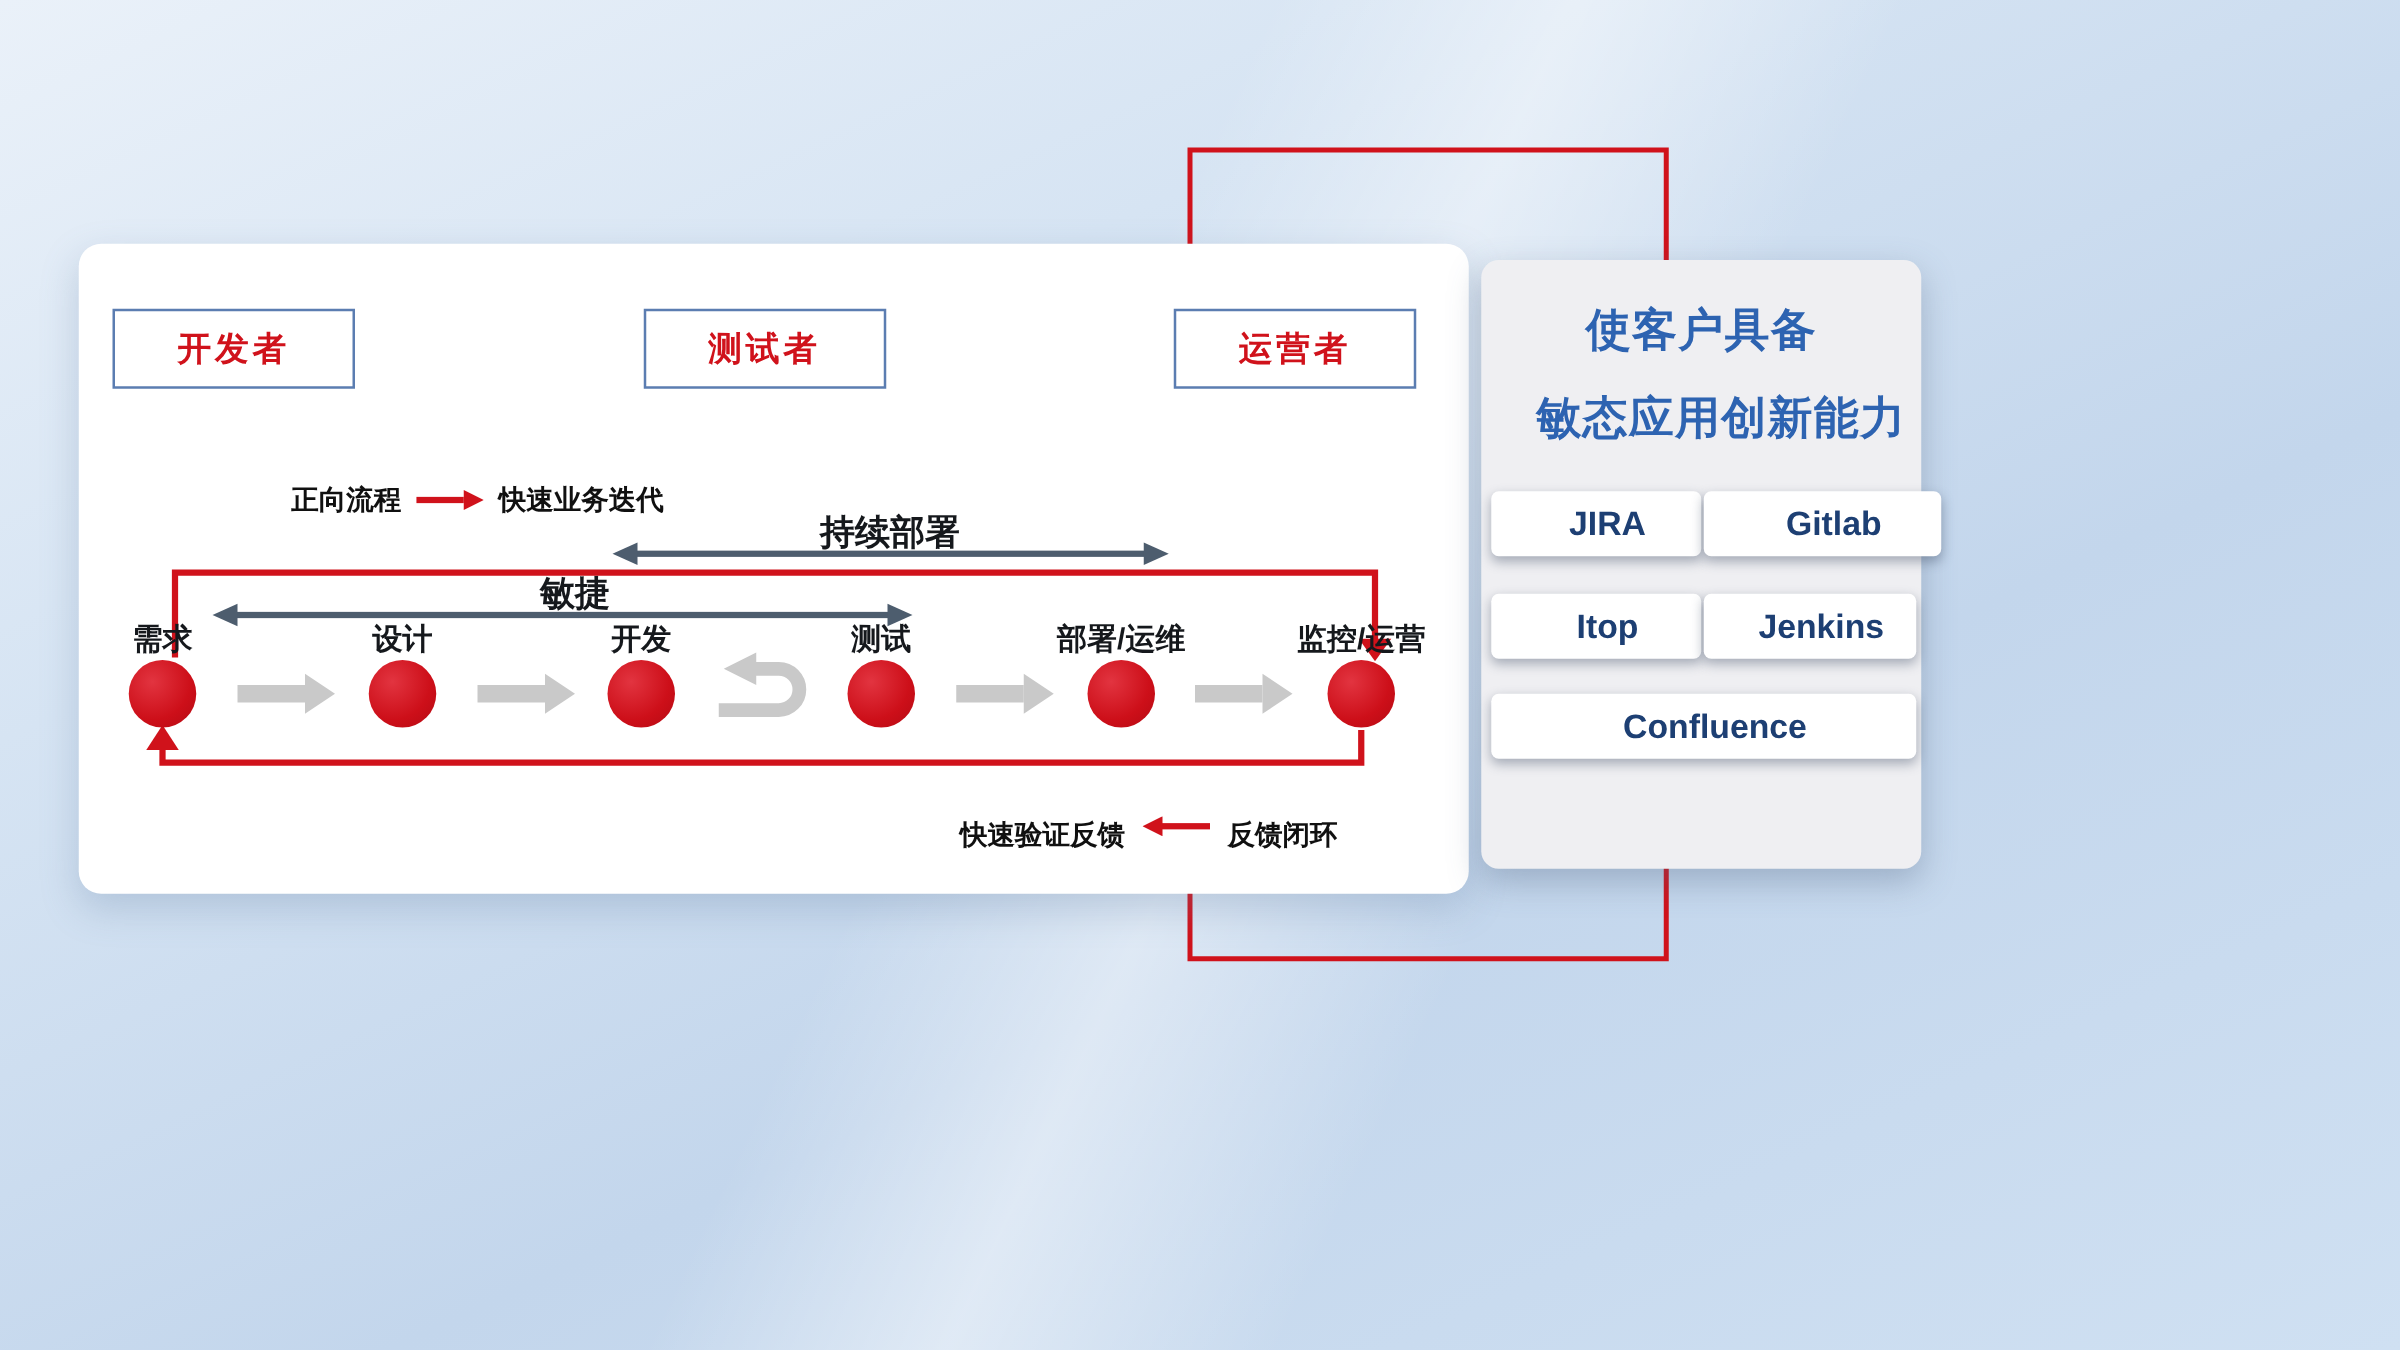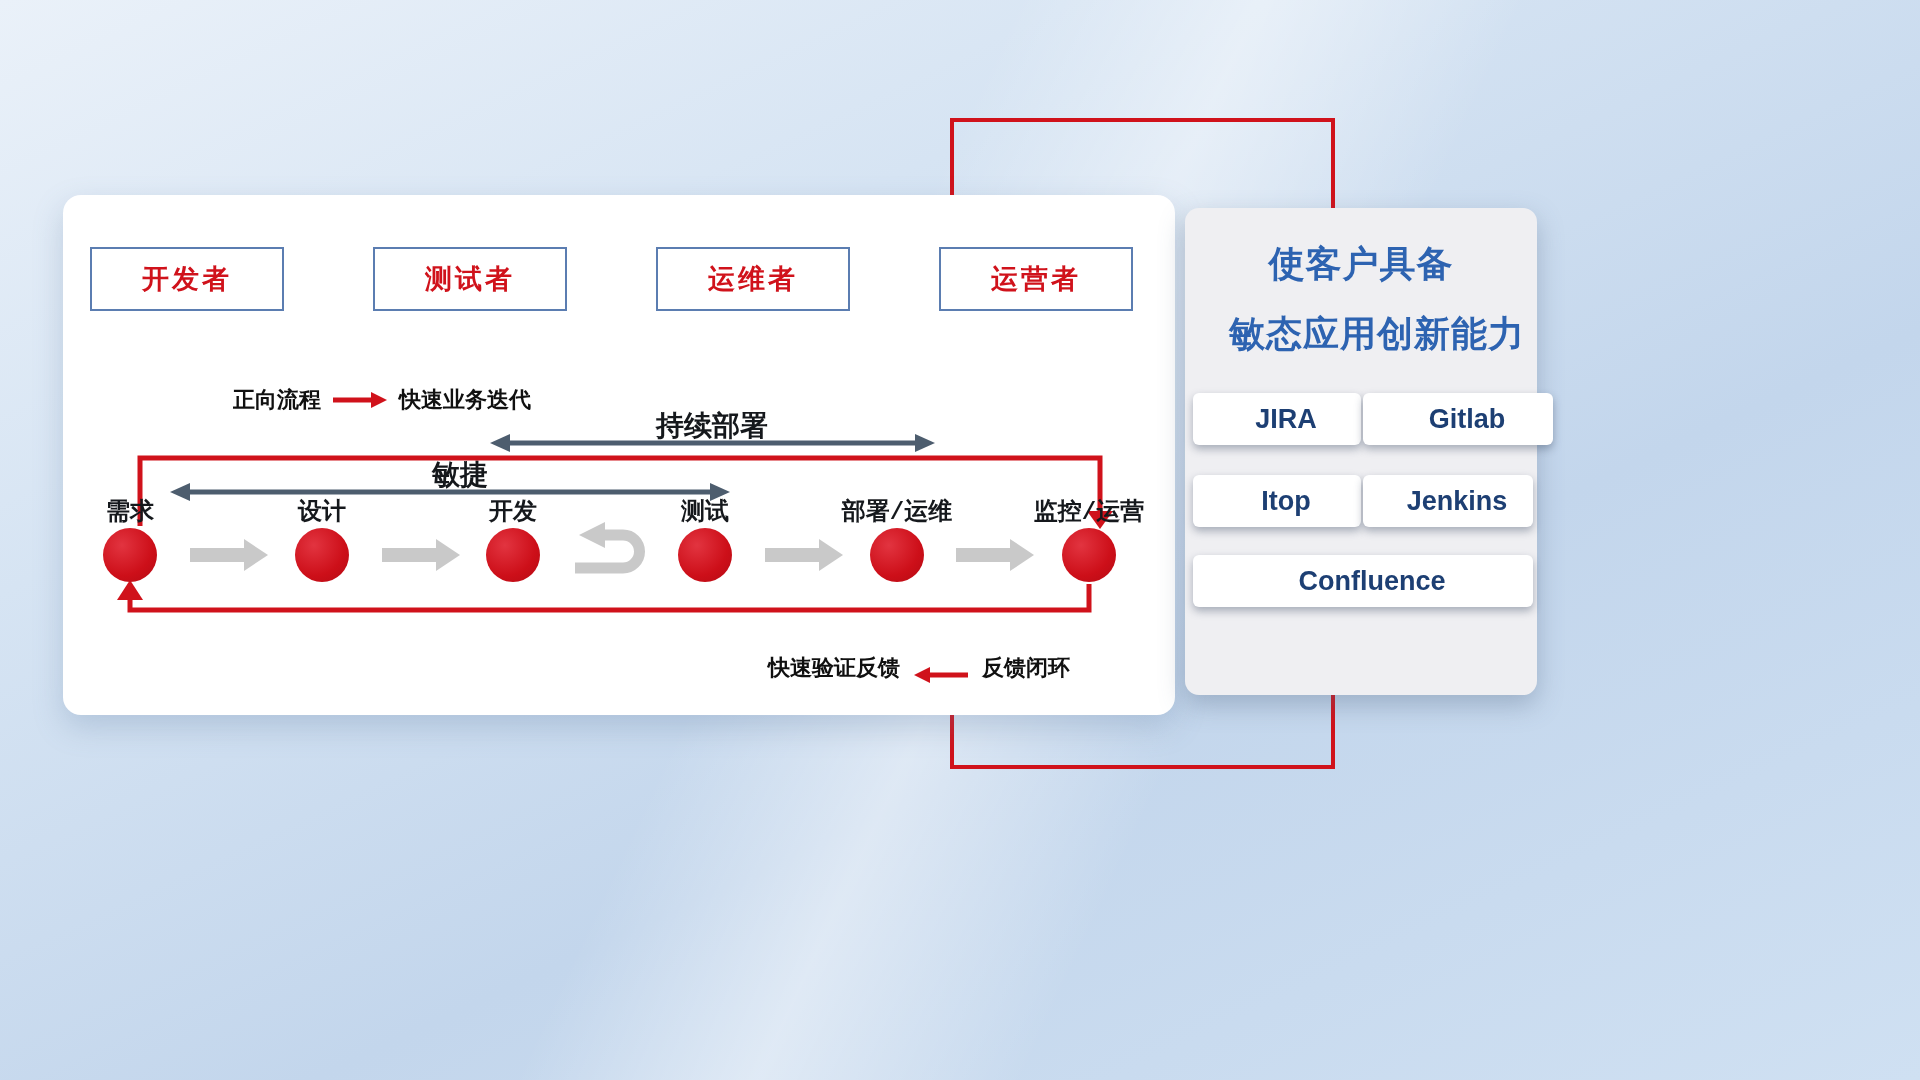--- a/index.html
+++ b/index.html
@@ -26,24 +26,24 @@
     color:#d0121b;font-size:27px;font-weight:bold;letter-spacing:3px;}
   .subtitle{position:absolute;left:45px;top:138px;width:1070px;white-space:nowrap;
     font-size:24px;font-weight:bold;color:#101010;letter-spacing:.5px;}
   .legend-forward{position:absolute;left:170px;top:190px;display:flex;align-items:center;gap:12px;
     font-size:22px;font-weight:bold;color:#101010;}
   .span-label{position:absolute;font-size:28px;font-weight:bold;color:#15181c;text-align:center;}
   .span-label.cd{left:569px;top:212px;width:160px;}
   .span-label.agile{left:337px;top:261px;width:120px;}
   .flow-svg{position:absolute;left:0;top:0;}
   .stage-label{position:absolute;top:300px;width:170px;text-align:center;
-    font-size:24px;font-weight:600;color:#15181c;font-family:Liberation Mono, monospace;}
+    font-size:24px;font-weight:600;color:#15181c;}
   .stage-circle{position:absolute;top:333px;width:54px;height:54px;border-radius:50%;
     background:radial-gradient(circle at 35% 32%,#e23440 0%,#cd0f19 60%,#b40a13 100%);}
-  .legend-feedback{position:absolute;left:705px;top:458px;display:flex;align-items:flex-end;gap:14px;
+  .legend-feedback{position:absolute;left:705px;top:458px;display:flex;align-items:flex-start;gap:14px;
     font-size:22px;font-weight:bold;color:#101010;}
   
   .side-title{position:absolute;width:352px;text-align:center;color:#2d63b1;
     font-weight:bold;font-size:36px;letter-spacing:1px;}
   .side-title.l1{top:32px;}
   .side-title.l2{top:102px;padding-left:16px;}
   .tool-btn{position:absolute;height:52px;background:#fff;border-radius:6px;
     box-shadow:0 4px 9px rgba(55,70,95,.4);
     display:flex;align-items:center;justify-content:center;
     color:#1d3f73;font-size:27px;font-weight:bold;padding-left:18px;}
@@ -58,21 +58,20 @@
 
 <div class="canvas">
 
   <div class="red-frame"></div>
 
   <div class="main-panel">
 
     <div class="roles">
       <div class="role-box">开发者</div>
       <div class="role-box">测试者</div>
-      <div class="role-box">运维者</div>
       <div class="role-box">运营者</div>
     </div>
 
 
     <div class="legend-forward">
       <span>正向流程</span>
       <svg width="54" height="16" viewBox="0 0 54 16">
         <rect x="0" y="5.5" width="38" height="5" fill="#d0121b"></rect>
         <polygon points="38,0 38,16 54,8" fill="#d0121b"></polygon>
       </svg>

